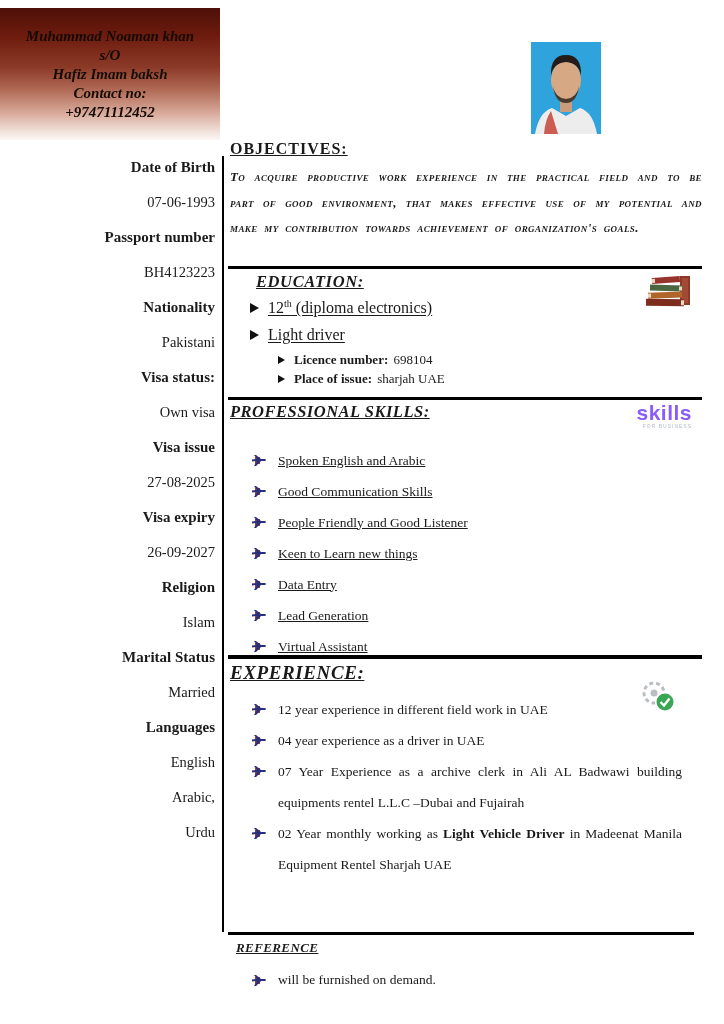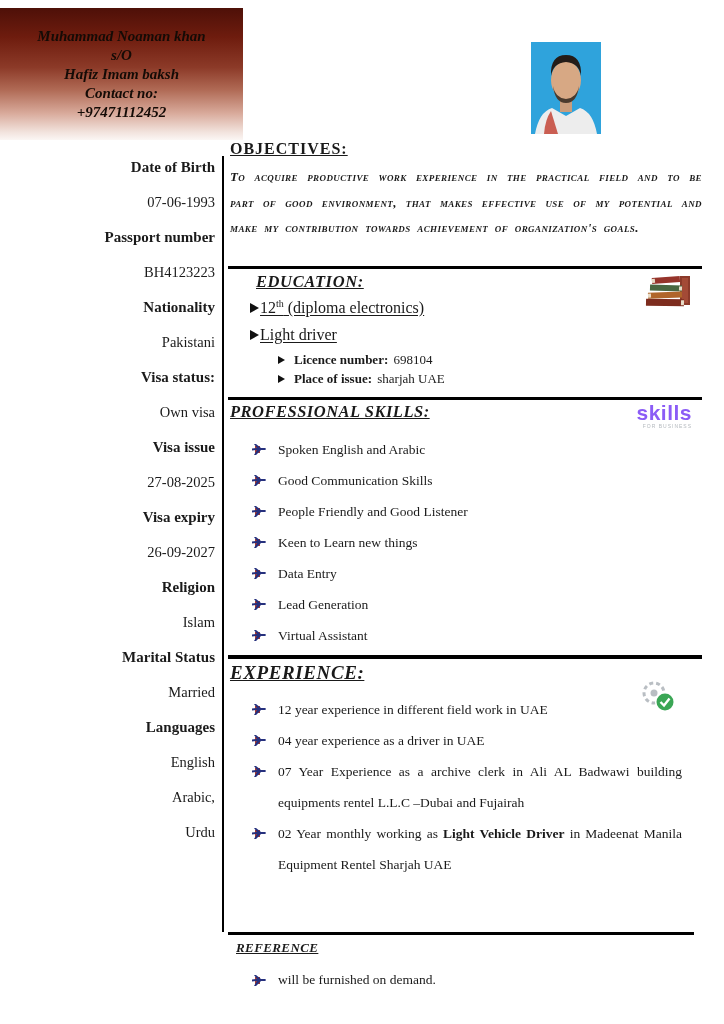--- a/index.html
+++ b/index.html
@@ -1,20 +1,20 @@
 <!DOCTYPE html>
 <html style="--header-maroon: #6e1c0e; --photo-blue: #2fa3dc; --check-green: #3aa655; --skills-gray: #8e959b; --bullet-blue: #26307d; --bullet-red: #b03a2e;"><head>
 <meta charset="utf-8">
 <style>
   html,body{margin:0;padding:0;background:#888;}
   .page{position:relative;width:724px;height:1024px;background:#fff;overflow:hidden;
         font-family:"Liberation Serif", serif;color:#1a1a1a;margin:0 auto;}
 
   
-  .header-box{position:absolute;left:0;top:8px;width:243px;height:132px;
+  .header-box{position:absolute;left:0;top:8px;width:220px;height:132px;
     background:linear-gradient(180deg,#4e1008 0%,#6e1c0e 22%,#8c3categories 0%,#8c3a28 45%,#b06a55 62%,#d9ab9c 80%,#f2e3dd 94%,#fbf6f4 100%);
     display:flex;flex-direction:column;justify-content:center;text-align:center;
     font-style:italic;font-weight:bold;font-size:15px;line-height:19px;color:#140b06;}
   .photo{position:absolute;left:531px;top:42px;width:70px;height:92px;}
   .photo svg{display:block;}
 
   
   .sidebar{position:absolute;left:0;top:150px;width:215px;text-align:right;}
   .side-label{font-weight:bold;font-size:15px;height:35px;line-height:35px;text-align:right;}
   .side-value{font-size:14.5px;height:35px;line-height:35px;}
@@ -31,37 +31,37 @@
   .objectives{top:140px;}
   .obj-heading{font-weight:bold;font-size:16px;text-decoration:underline;letter-spacing:1px;}
   .obj-body{margin:6px 0 0 0;font-style:italic;font-weight:bold;font-variant:small-caps;
     font-size:13px;line-height:25.5px;text-align:justify;letter-spacing:0.4px;word-spacing:3px;}
 
   .education{top:272px;}
   .edu-heading{margin-left:26px;font-style:italic;font-weight:bold;font-size:16.5px;
     text-decoration:underline;letter-spacing:0.6px;}
   .books-icon{position:absolute;right:8px;top:2px;}
   .edu-list{margin-top:4px;}
-  .edu-item{display:flex;align-items:center;gap:1px;margin:3px 0;height:24px;padding-left:20px;font-size:16px;}
+  .edu-item{display:flex;align-items:center;gap:9px;margin:3px 0;height:24px;padding-left:20px;font-size:16px;}
   .edu-text{text-decoration:underline;}
   .edu-text sup{font-size:10px;}
   .edu-sub{margin-left:48px;}
   .edu-sub-item{display:flex;align-items:center;gap:9px;height:19px;font-size:13px;}
   .sub-text b{margin-right:2px;}
 
   .arrow{width:0;height:0;border-left:9px solid #111;border-top:5px solid transparent;
     border-bottom:5px solid transparent;display:inline-block;flex:none;}
   .arrow.small{border-left-width:7px;border-top-width:4px;border-bottom-width:4px;}
 
   .skills{top:402px;}
   .skills-heading{font-style:italic;font-weight:bold;font-size:16.5px;text-decoration:underline;letter-spacing:0.5px;}
   .skills-logo{position:absolute;right:10px;top:0;font-family:"Liberation Sans",sans-serif;text-align:right;}
   .skills-logo .word{font-size:21px;font-weight:bold;color:#8b5cf6;letter-spacing:0.5px;line-height:21px;}
   .skills-logo .caption{font-size:5px;color:#b4b9be;letter-spacing:1px;}
-  .skill-list{margin-top:12px;}
+  .skill-list{margin-top:23px;text-decoration:underline;}
   .li-row{display:flex;align-items:center;gap:11px;padding-left:22px;}
   .skill-list .li-row{height:31px;}
   .li-text{font-size:13.5px;}
   .plane{flex:none;display:inline-flex;}
 
   .experience{top:662px;}
   .exp-heading{font-style:italic;font-weight:bold;font-size:19px;text-decoration:underline;letter-spacing:0.6px;}
   .check-icon{position:absolute;right:26px;top:18px;}
   .exp-list{margin-top:10px;}
   .exp-item{display:flex;align-items:flex-start;gap:11px;padding-left:22px;}

